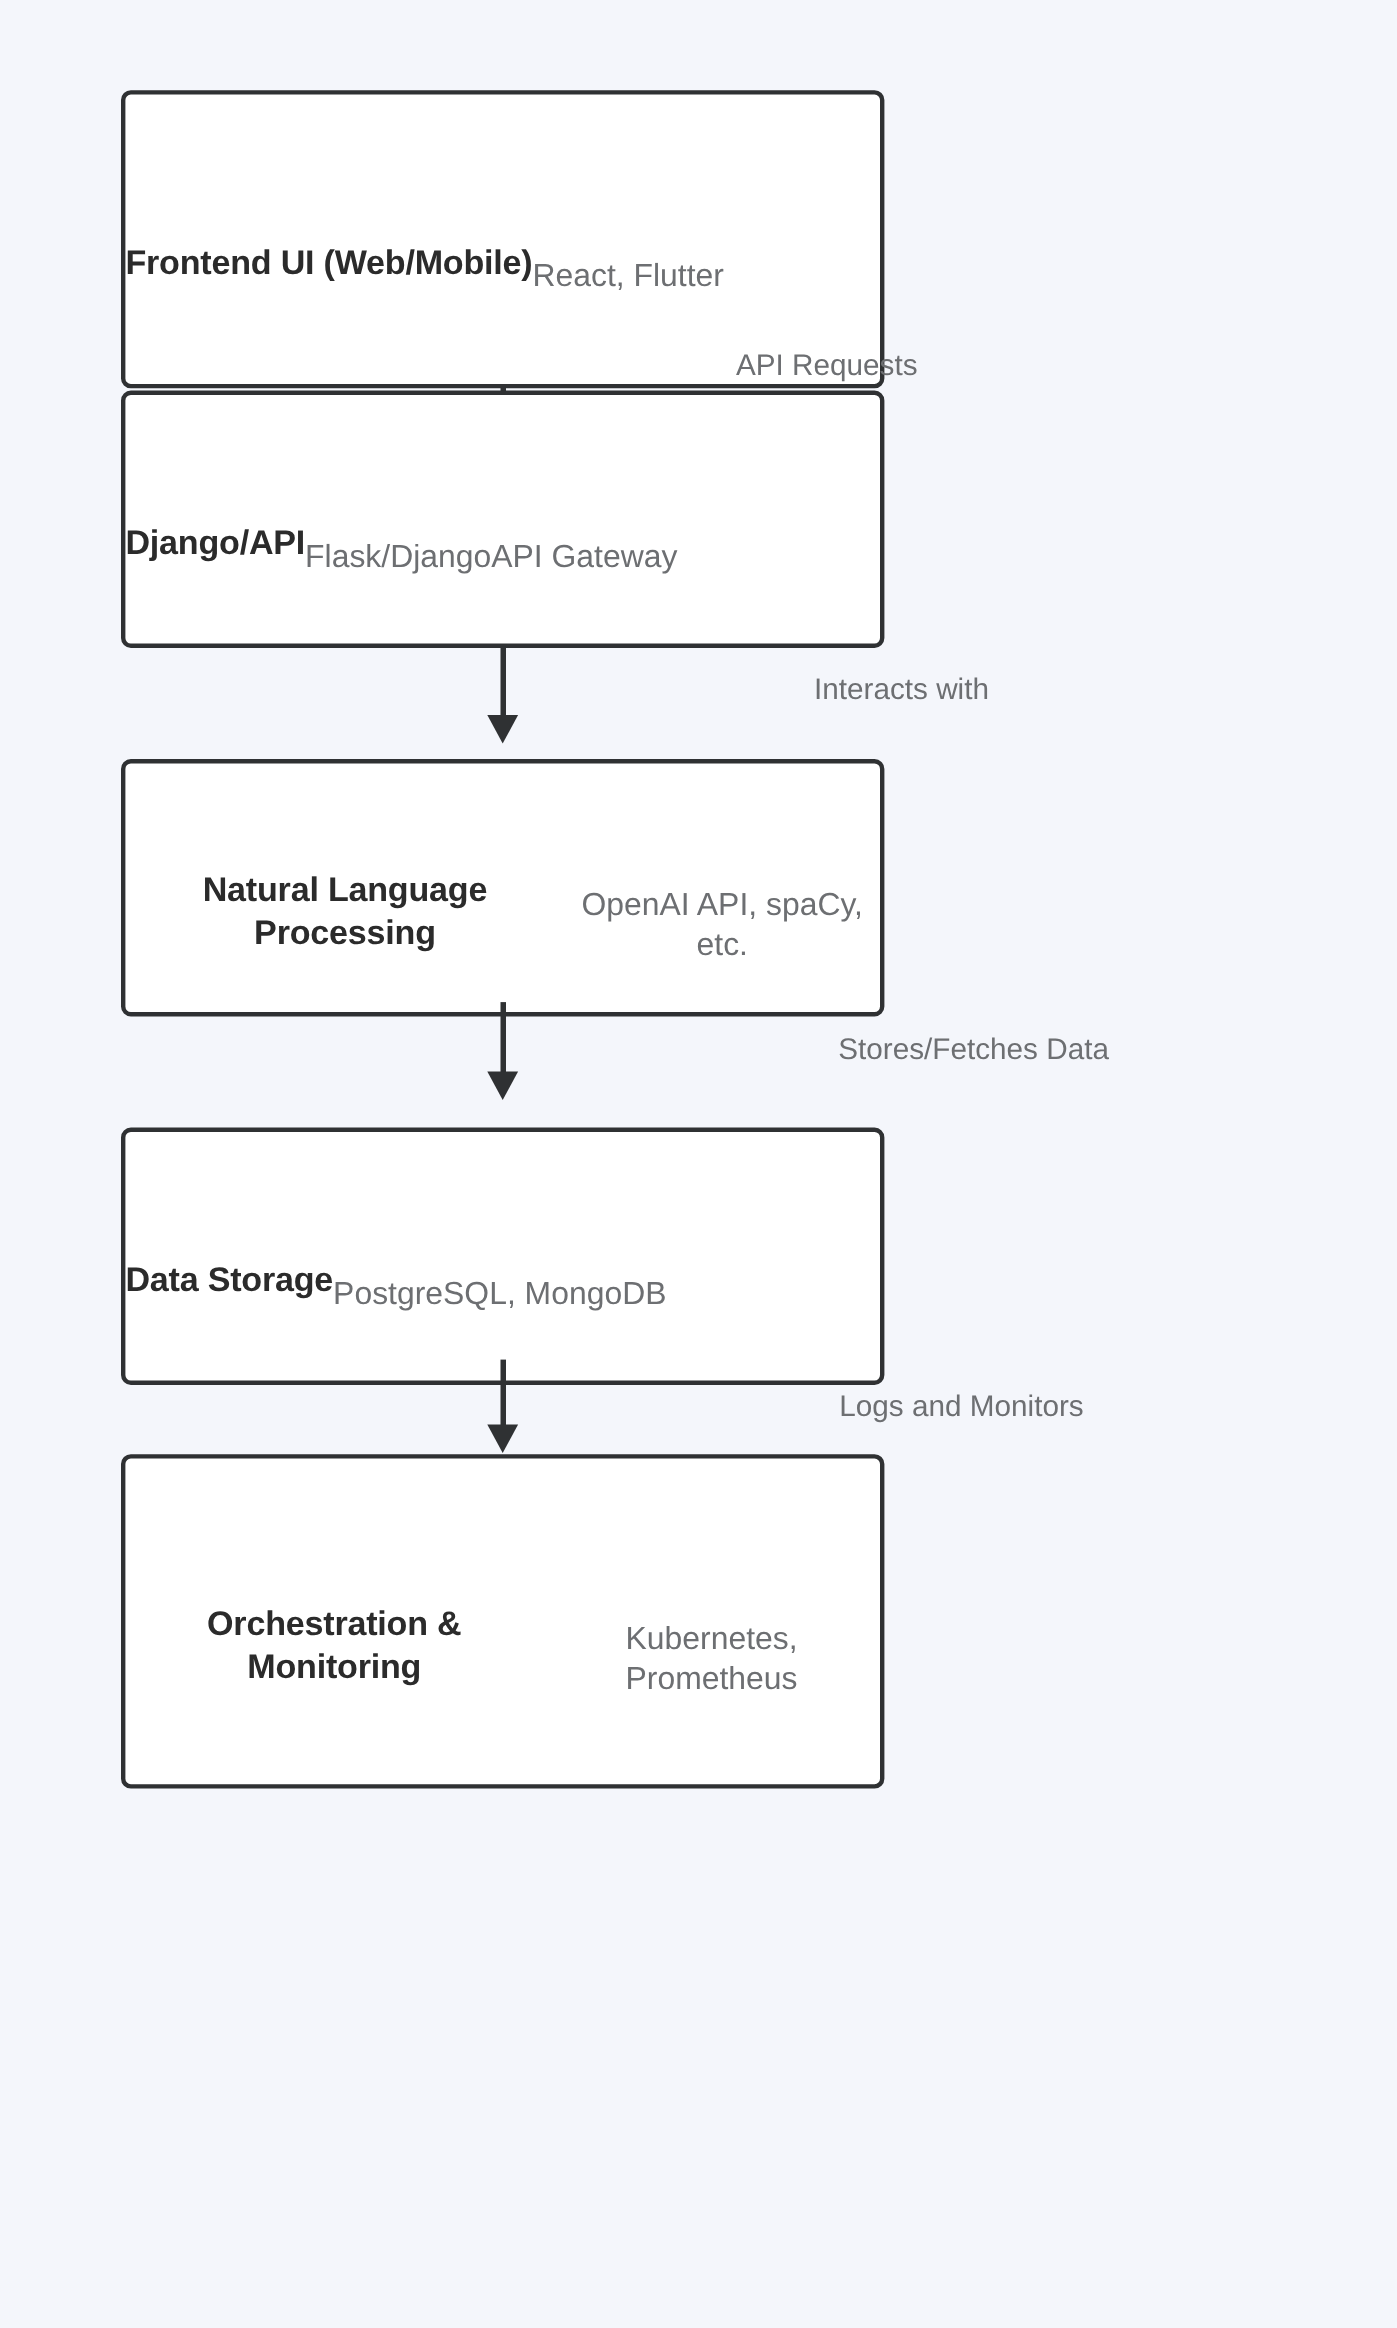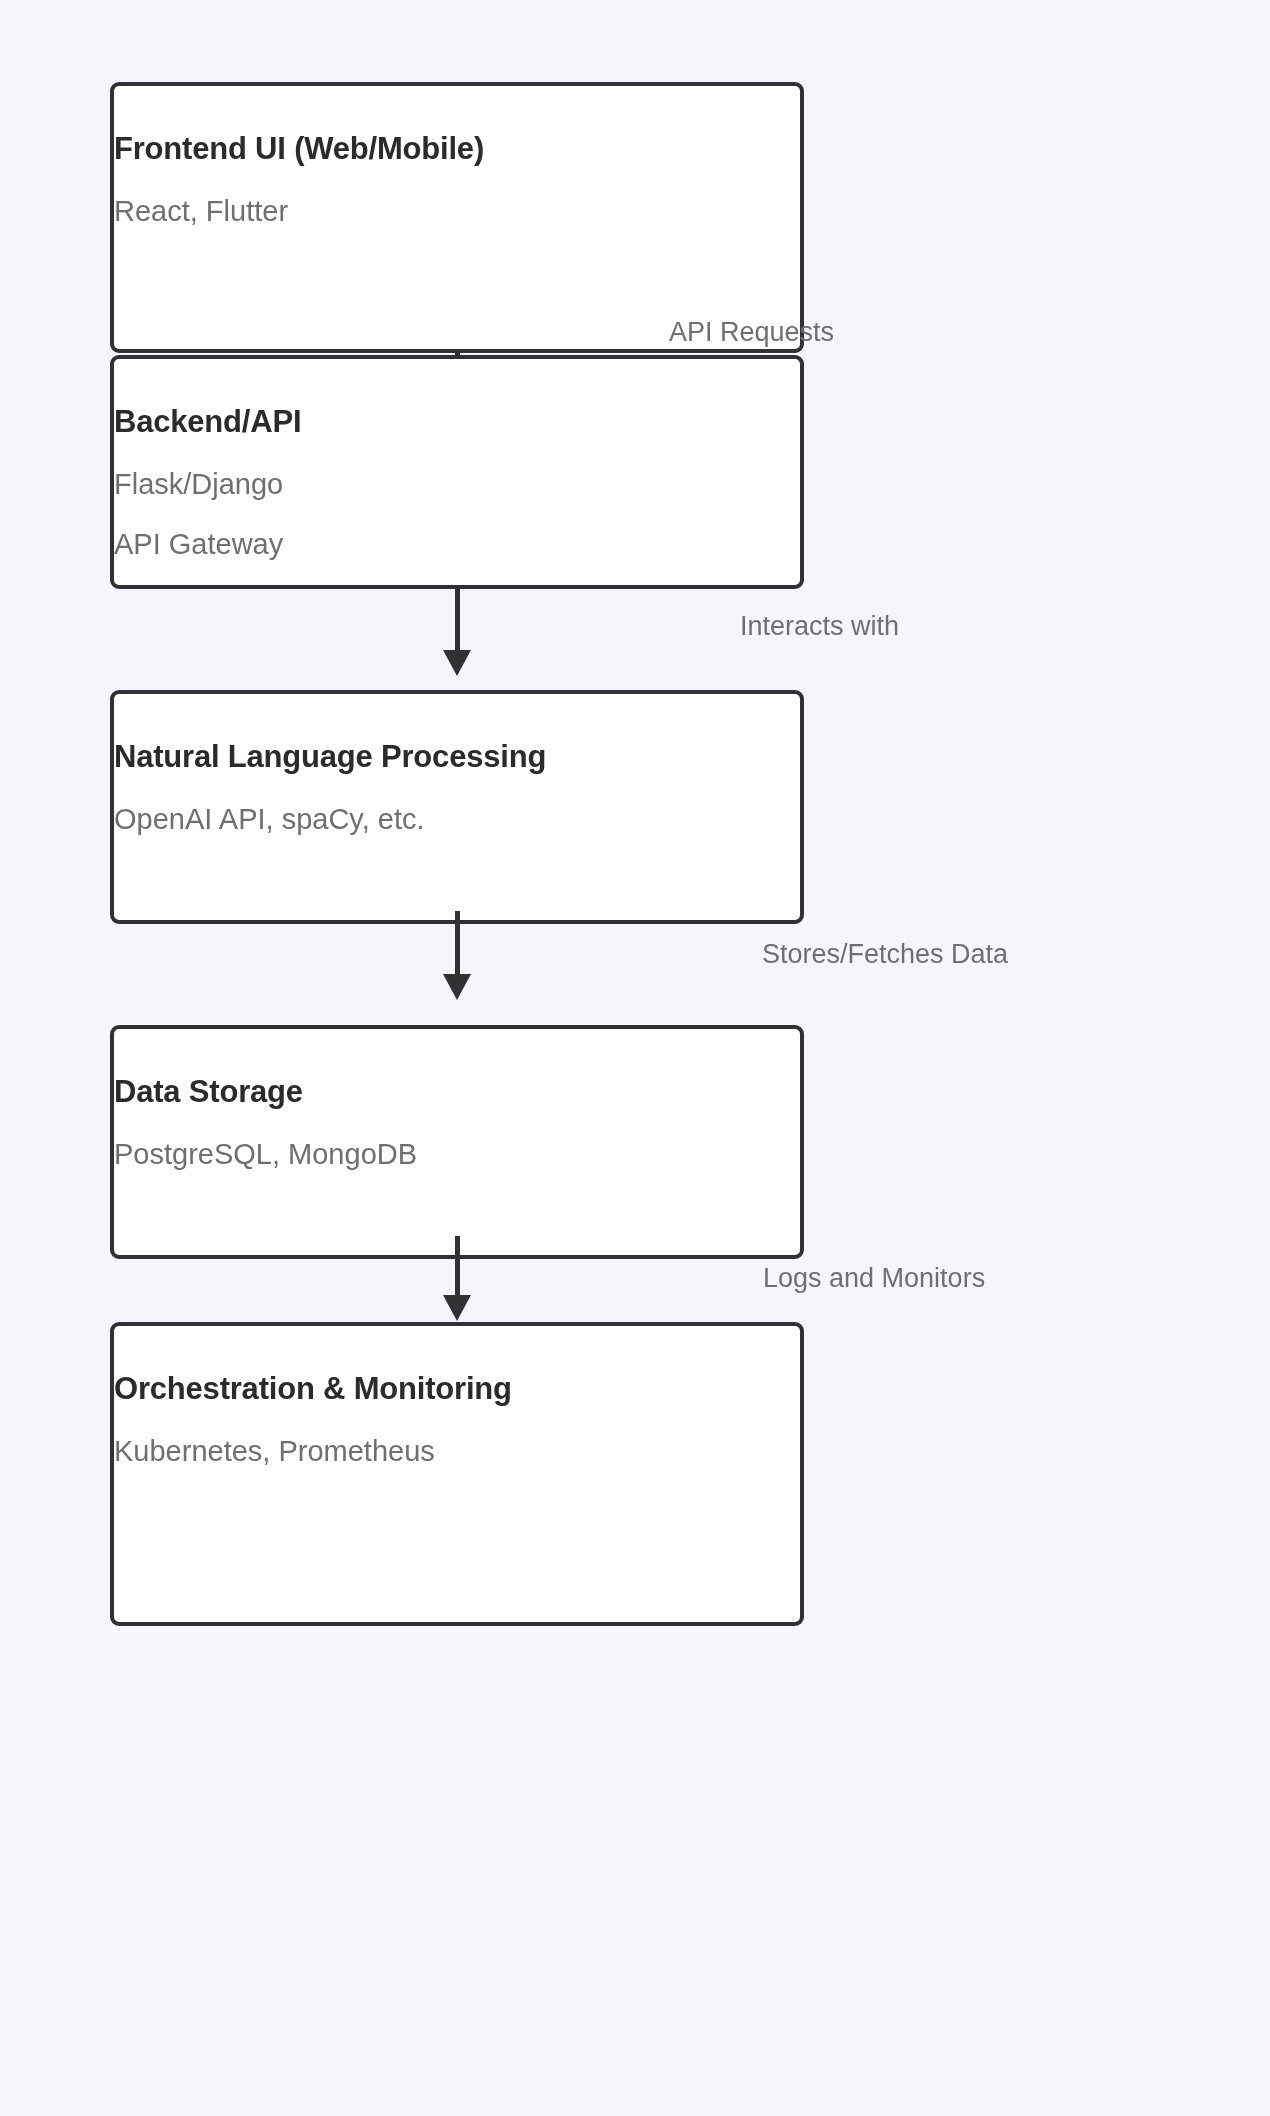--- a/index.html
+++ b/index.html
@@ -25,22 +25,22 @@
   
   .node {
     position: absolute;
     left: 110px;
     width: 694px;
     box-sizing: border-box;
     background: #ffffff;
     border: 4px solid #2f3133;
     border-radius: 9px;
     display: flex;
-    flex-direction: column;
-    align-items: flex-start;
+    flex-direction: row;
+    align-items: center;
     padding-top: 44px;
   }
 
   .node-title {
     font-size: 31px;
     font-weight: bold;
     color: #2b2b2b;
     line-height: 1.25;
     text-align: center;
     letter-spacing: -0.2px;
@@ -121,21 +121,21 @@
     <div class="node-sub">React, Flutter</div>
   </div>
 
   <div class="edge" id="edge-0">
     <div class="edge-line"></div>
     <div class="edge-head"></div>
     <div class="edge-label">API Requests</div>
   </div>
 
   <div class="node" id="node-1">
-    <div class="node-title">Backend/API</div>
+    <div class="node-title">Django/API</div>
     <div class="node-sub">Flask/Django</div>
     <div class="node-sub">API Gateway</div>
   </div>
 
   <div class="edge" id="edge-1">
     <div class="edge-line"></div>
     <div class="edge-head"></div>
     <div class="edge-label">Interacts with</div>
   </div>
 

